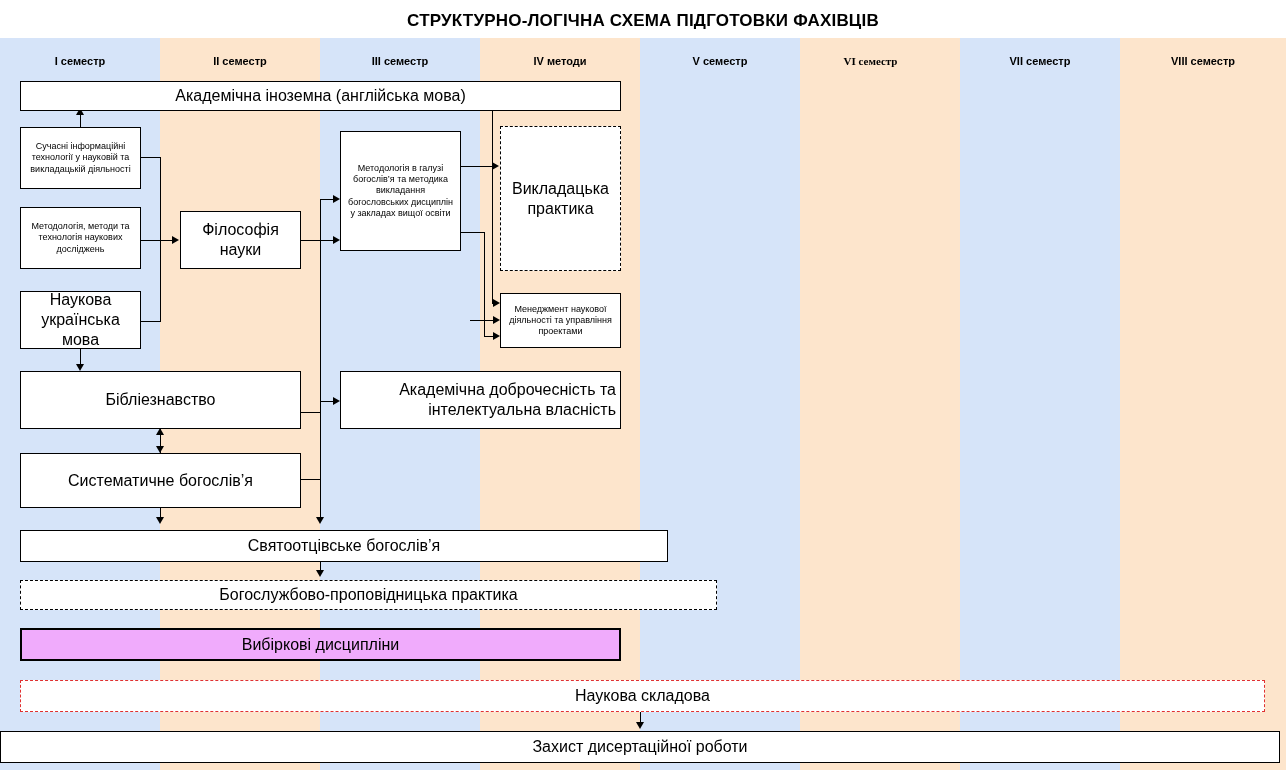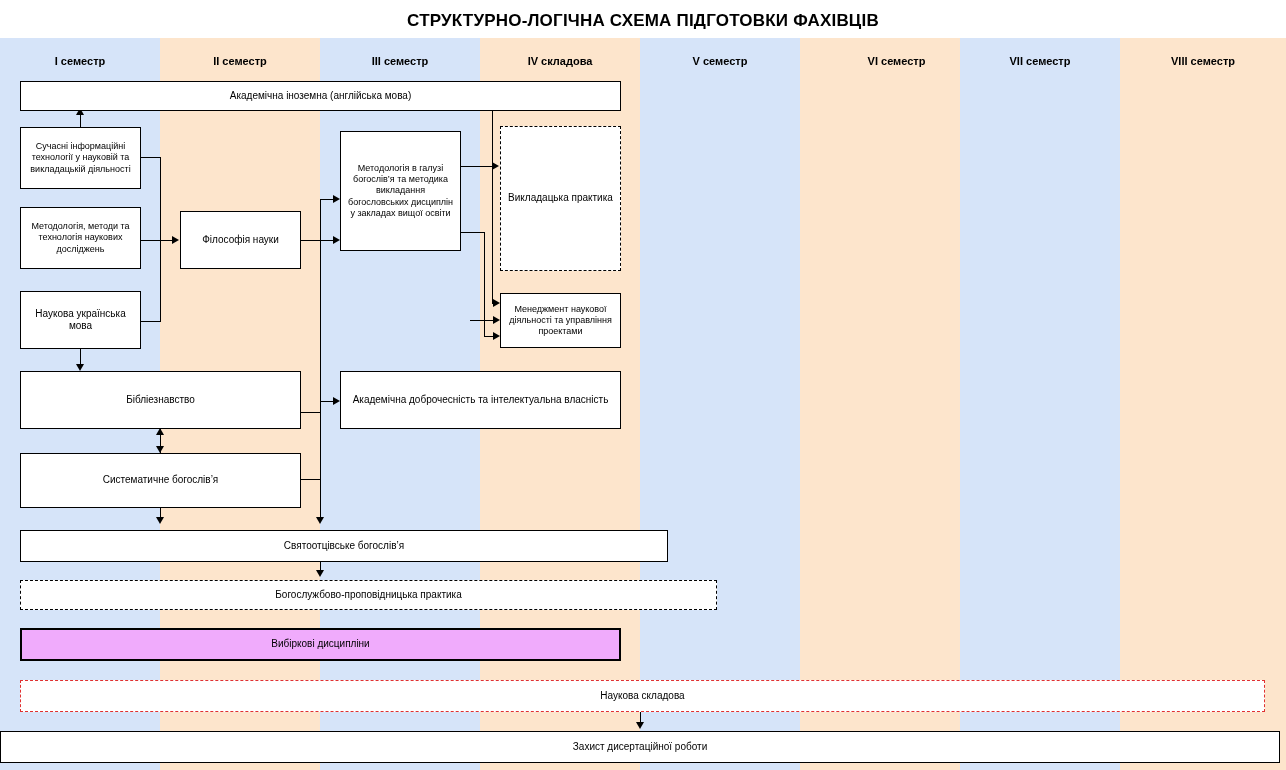--- a/index.html
+++ b/index.html
@@ -29,21 +29,21 @@
     text-align:center;font-size:11px;font-weight:bold;color:#000;
     line-height:18px;
   }
 
   
   .box{
     position:absolute;box-sizing:border-box;
     background:#ffffff;border:1.3px solid #000;
     display:flex;align-items:center;justify-content:center;
     text-align:center;
-    font-size:10px;color:#000;line-height:1.25;
+    font-size:16px;color:#000;line-height:1.25;
     padding:2px 4px;
   }
   .box.dashed{border-style:dashed;border-width:1.6px;}
   .box.small{font-size:9px;}
   .box.elective{
     background:#f0abfc;border:2px solid #000000;
   }
   .box.science{
     background:#ffffff;border:1.6px dashed #e03131;
   }
@@ -71,23 +71,23 @@
     <div class="band" style="left:480px;width:160px;background:#fde5cc;"></div>
     <div class="band" style="left:640px;width:160px;background:#d6e4f9;"></div>
     <div class="band" style="left:800px;width:160px;background:#fde5cc;"></div>
     <div class="band" style="left:960px;width:160px;background:#d6e4f9;"></div>
     <div class="band" style="left:1120px;width:166px;background:#fde5cc;"></div>
   </div>
 
   <div class="hdr" style="left:0px;width:160px;">I семестр</div>
   <div class="hdr" style="left:160px;width:160px;">II семестр</div>
   <div class="hdr" style="left:320px;width:160px;">III семестр</div>
-  <div class="hdr" style="left:480px;width:160px;">IV складова</div>
+  <div class="hdr" style="left:480px;width:160px;">IV методи</div>
   <div class="hdr" style="left:640px;width:160px;">V семестр</div>
-  <div class="hdr" style="left:800px;width:193px;">VI семестр</div>
+  <div class="hdr" style="left:774px;width:193px;font-family:Liberation Serif, serif;">VI семестр</div>
   <div class="hdr" style="left:960px;width:160px;">VII семестр</div>
   <div class="hdr" style="left:1120px;width:166px;">VIII семестр</div>
 
   <div>
 
     <div class="ln v" style="left:80px;top:111px;height:16px;"></div>
     <div class="arr arr-u" style="left:76px;top:108px;"></div>
 
     <div class="ln h" style="left:141px;top:157px;width:20px;"></div>
     <div class="ln v" style="left:160px;top:157px;height:165px;"></div>

